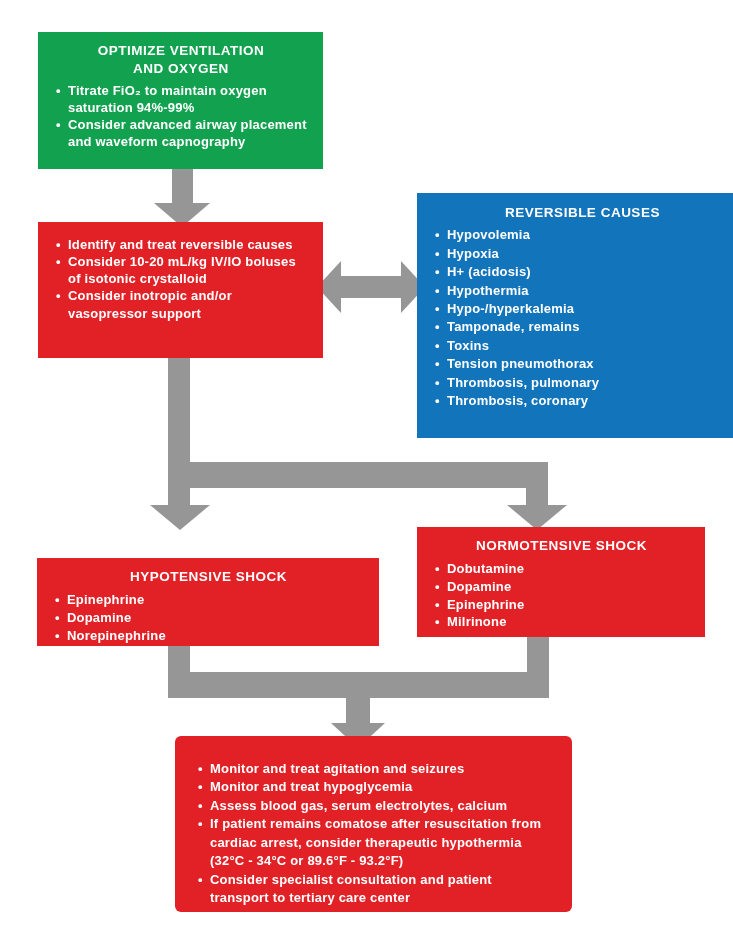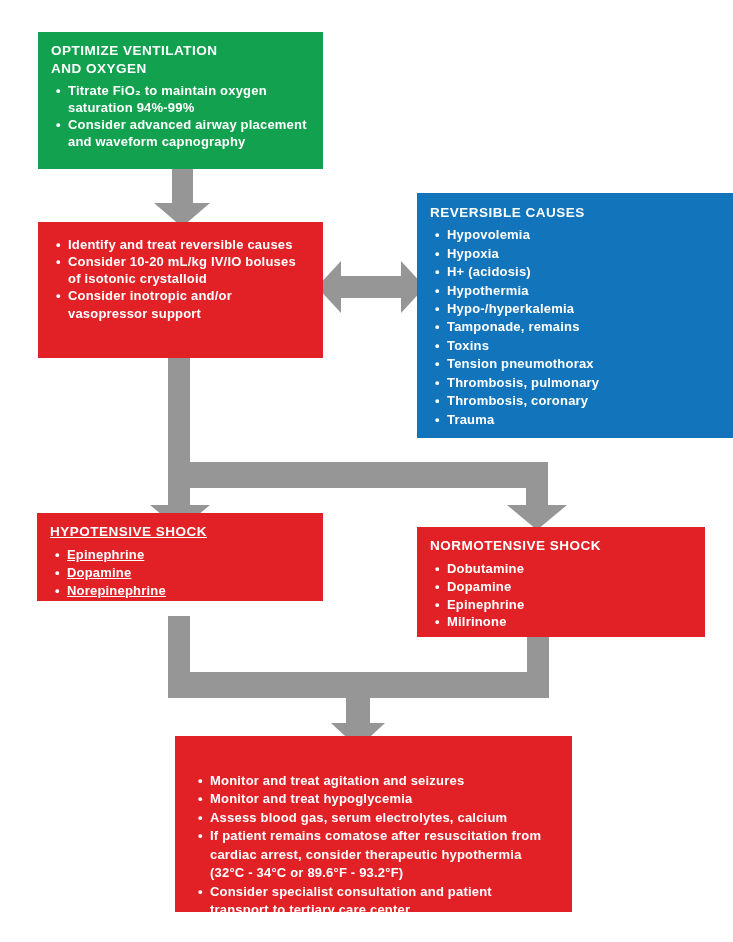--- a/index.html
+++ b/index.html
@@ -19,30 +19,31 @@
     line-height:1.32;
     letter-spacing:0.2px;
     padding:10px 12px 8px 13px;
   }
   .box-title{
     margin:0 0 3px 0;
     font-size:13.5px;
     letter-spacing:0.5px;
     white-space:pre-line;
     font-weight:700;
+    text-align:center;
   }
   .bullets{margin:4px;padding:0;list-style:none;}
   .bullets li{position:relative;padding-left:13px;}
   .bullets li::before{content:"\2022";position:absolute;left:1px;}
   .green-box{background:var(--green,#12A24F);left:38px;top:32px;width:285px;height:137px;}
   .assess-box{background:var(--red,#E22127);left:38px;top:222px;width:285px;height:136px;}
   .blue-box{background:var(--blue,#1274BB);left:417px;top:193px;width:330px;height:245px;line-height:1.42;}
-  .hypo-box{background:var(--red,#E22127);left:37px;top:513px;width:286px;height:88px;line-height:1.38;text-decoration:underline;}
+  .hypo-box{background:var(--red,#E22127);left:37px;top:558px;width:342px;height:88px;line-height:1.38;}
   .normo-box{background:var(--red,#E22127);left:417px;top:527px;width:288px;height:110px;line-height:1.38;}
-  .post-box{background:var(--red,#E22127);left:175px;top:736px;width:397px;height:176px;line-height:1.42;padding:32px 14px 10px 18px;}
+  .post-box{background:var(--red,#E22127);left:175px;top:736px;width:397px;height:176px;line-height:1.42;padding:20px 14px 10px 18px;border-radius:6px;}
   .arrows{position:absolute;left:0;top:0;width:733px;height:942px;pointer-events:none;}
   .arrows g{fill:var(--arrow_gray,#969696);}
 </style>
 </head>
 <body>
 
 <div class="canvas">
 
   <svg class="arrows" viewBox="0 0 733 942" aria-hidden="true">
     <g>
@@ -90,21 +91,20 @@
       <li>Hypovolemia</li>
       <li>Hypoxia</li>
       <li>H+ (acidosis)</li>
       <li>Hypothermia</li>
       <li>Hypo-/hyperkalemia</li>
       <li>Tamponade, remains</li>
       <li>Toxins</li>
       <li>Tension pneumothorax</li>
       <li>Thrombosis, pulmonary</li>
       <li>Thrombosis, coronary</li>
-      <li>Trauma</li>
     </ul>
   </section>
 
   <section class="box hypo-box">
     <h2 class="box-title">HYPOTENSIVE SHOCK</h2>
     <ul class="bullets">
       <li>Epinephrine</li>
       <li>Dopamine</li>
       <li>Norepinephrine</li>
     </ul>

